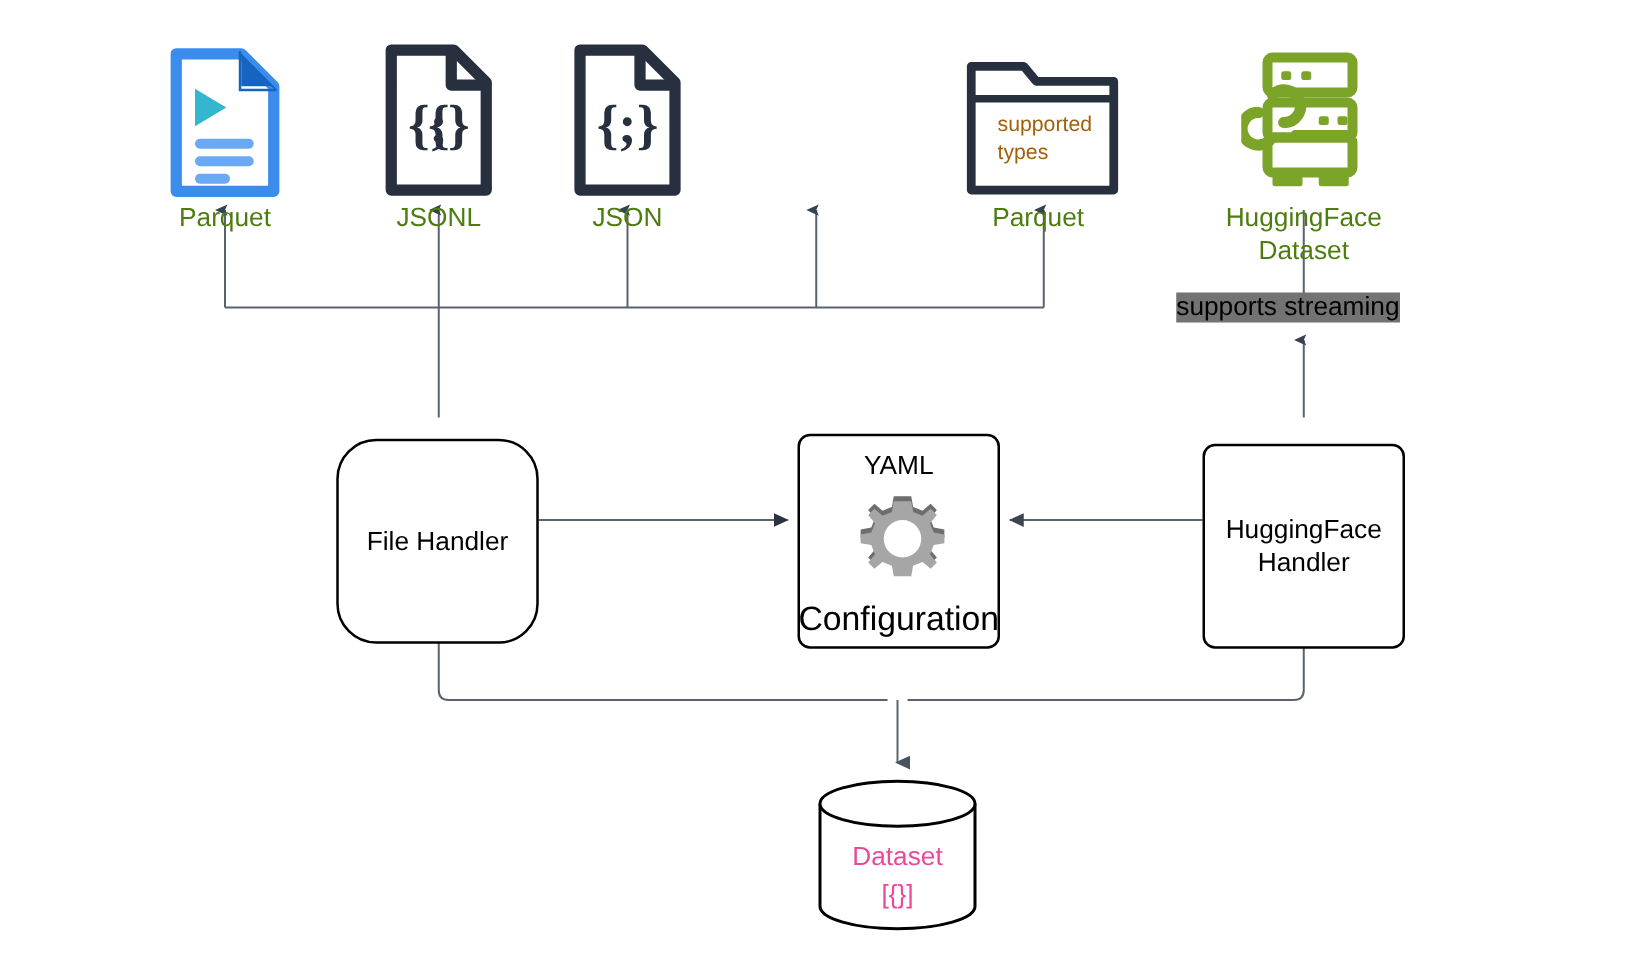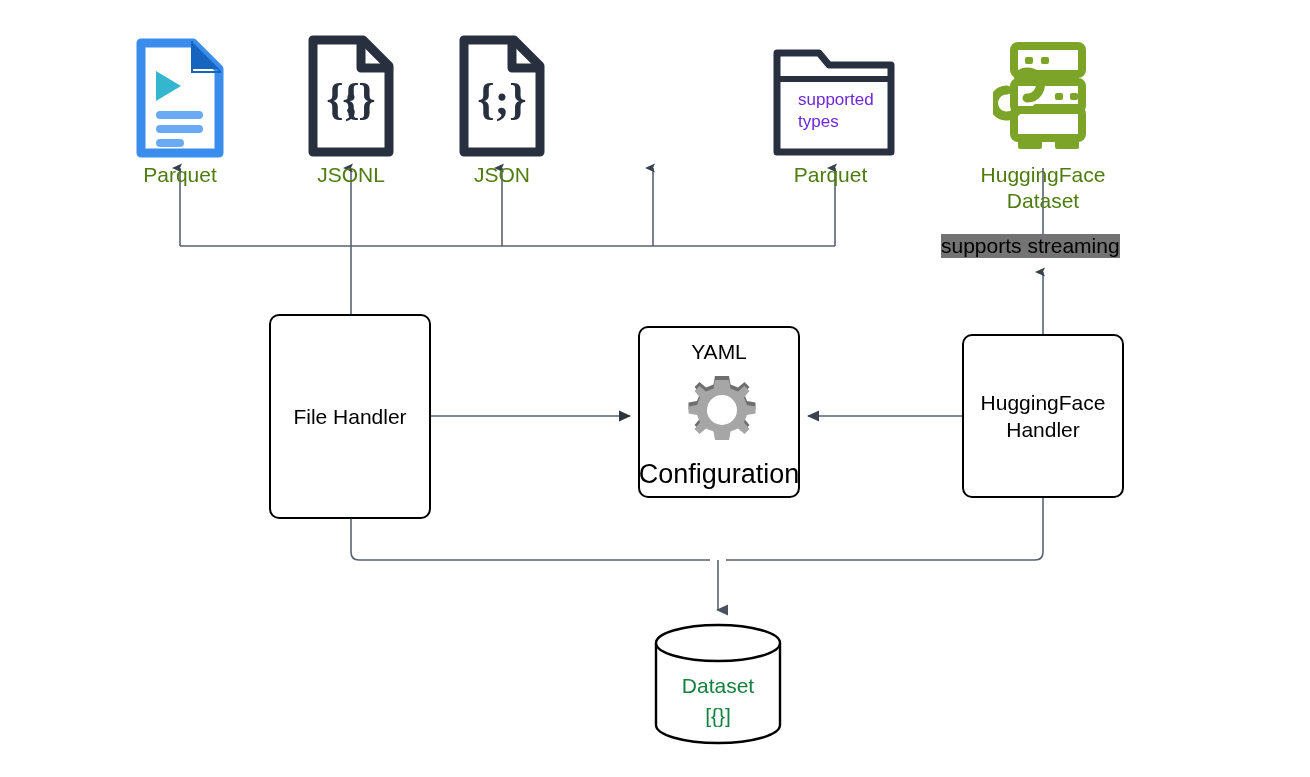--- a/index.html
+++ b/index.html
@@ -55,60 +55,61 @@
     border-radius: 10px;
     box-sizing: border-box;
     display: flex;
     flex-direction: column;
     align-items: center;
     justify-content: center;
     font-size: 21px;
     color: #000000;
     line-height: 27px;
     text-align: center;
+    margin-top: 21px;
   }
   .proc-box .line { display: block; }
 
   #yaml-box {
     justify-content: space-between;
     padding: 10px 0 8px 0;
   }
   #yaml-box .yaml-title { font-size: 21px; }
   #yaml-box .yaml-sub { font-size: 27px; }
 
   
   #dataset-cylinder {
     position: absolute;
   }
   .cyl-text {
     position: absolute;
     left: 0;
     width: 100%;
     text-align: center;
     font-size: 21px;
-    color: #15803d;
+    color: #ec4899;
     line-height: 28px;
     pointer-events: none;
   }
 
   
   .edge-label {
     position: absolute;
     font-size: 21px;
     color: #000000;
     white-space: nowrap;
     background: #737373;
     text-align: center;
   }
 
   
   .folder-text {
     position: absolute;
     font-size: 17px;
-    color: #6d28d9;
+    color: #a16207;
     line-height: 22px;
     text-align: left;
     white-space: nowrap;
   }
 </style>
 </head>
 <body>
 
 <div id="canvas">
 
@@ -226,21 +227,21 @@
         </g>
         <path d="M34,62 a13,13 0 1 0 -9,-22" fill="none" stroke="#7ba428" stroke-width="9" stroke-linecap="round"></path>
         <path d="M14,54 a13,13 0 1 0 9,22" fill="none" stroke="#7ba428" stroke-width="9" stroke-linecap="round"></path>
       </svg>
     </div>
     <div class="source-label two-line" style="width:160px; margin-left:-12px;">HuggingFace Dataset</div>
   </div>
 
   <div class="edge-label" style="left:941px; top:234px;">supports streaming</div>
 
-  <div class="proc-box" id="file-handler-box" style="left:269px; top:314px; width:162px; height:205px;">
+  <div class="proc-box" id="file-handler-box" style="left:269px; top:330px; width:162px; height:164px;border-radius:32px;">
     <span class="line">File Handler</span>
   </div>
 
   <div class="proc-box" id="yaml-box" style="left:638px; top:326px; width:162px; height:172px;">
     <span class="yaml-title">YAML</span>
     <span style="line-height:0;">
       <svg width="82" height="82" viewBox="0 0 82 82" xmlns="http://www.w3.org/2000/svg">
         <g transform="translate(3,4)">
           <path d="M41,0 L48,0 L49.5,8.5 L57,11.5 L63.5,6 L68.5,11 L63,17.5 L66,25 L74.5,26.5
                    L74.5,33.5 L66,35 L63,42.5 L68.5,49 L63.5,54 L57,48.5 L49.5,51.5 L48,60

